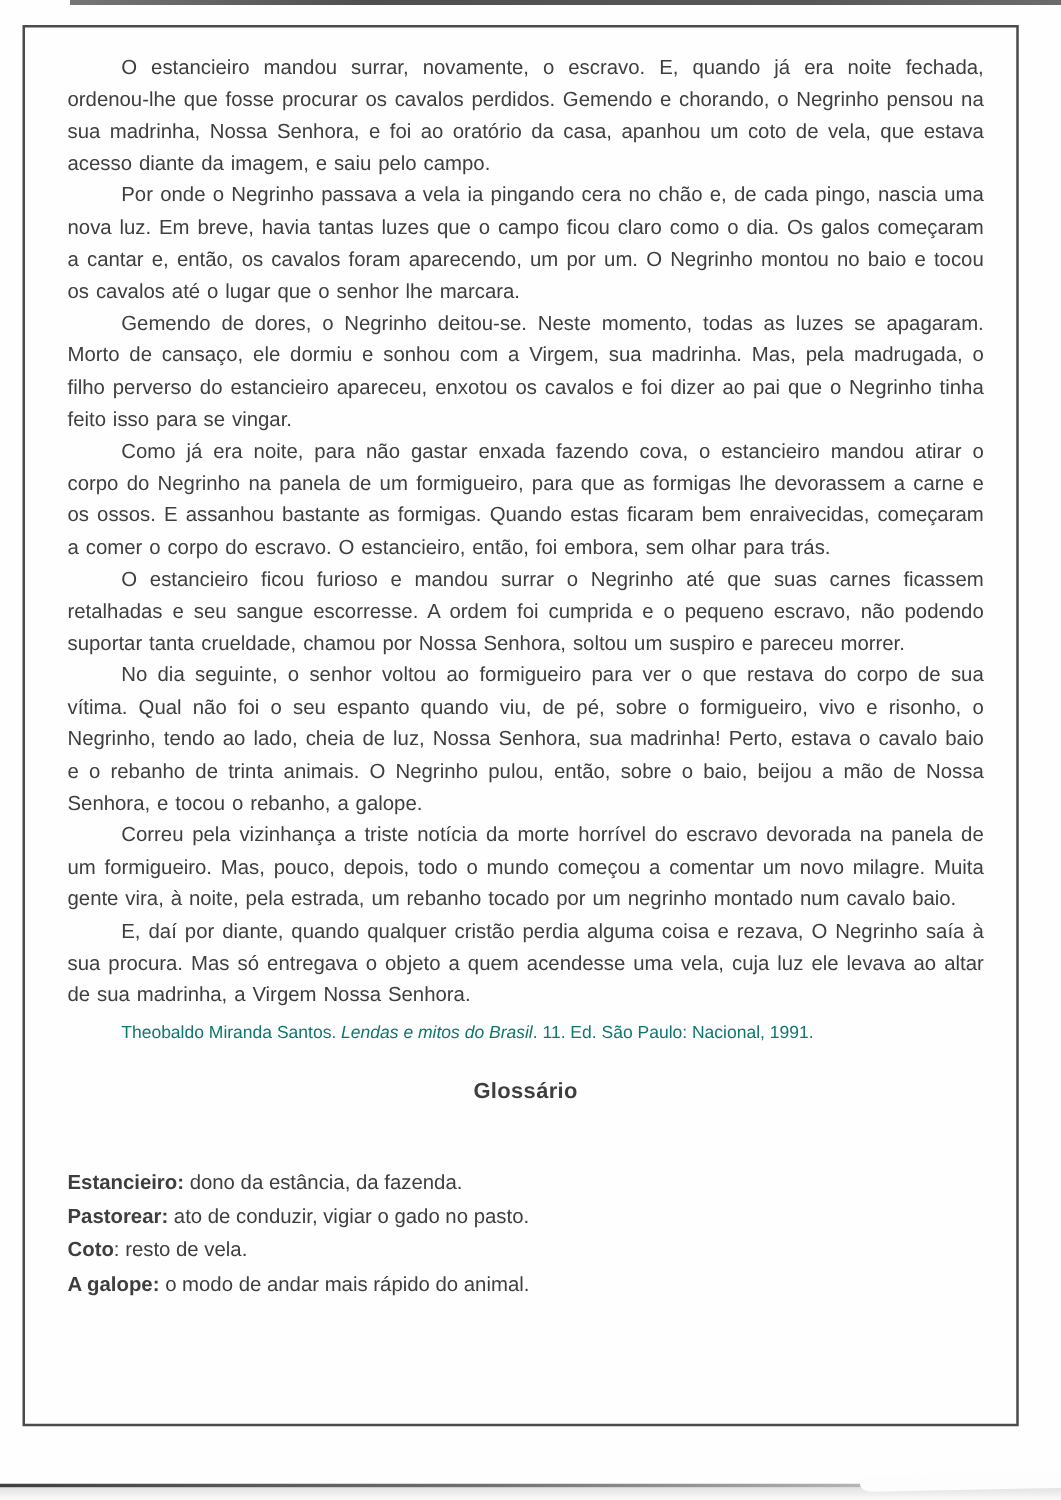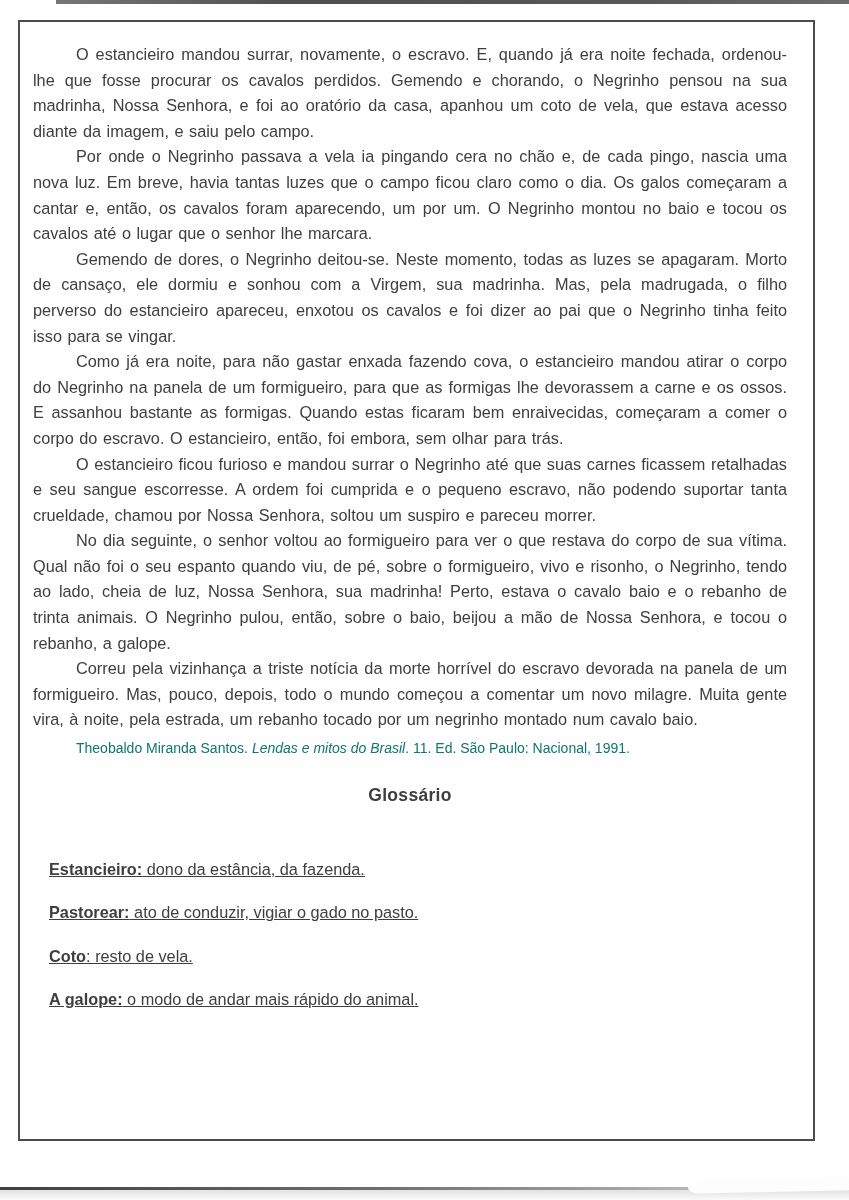--- a/index.html
+++ b/index.html
@@ -57,21 +57,21 @@
   }
   
   .frame {
     position: absolute;
     left: 18px;
     top: 20px;
     width: 797px;
     height: 1121px;
     border: 2px solid #4b4b4b;
     box-sizing: border-box;
-    padding: 20px 26px 0 13px;
+    padding: 20px 26px 0 34px;
     background: #fefefe;
   }
   .para {
     margin: 0;
     font-size: 16.3px;
     line-height: 25.6px;
     color: #3e3e3e;
     text-align: justify;
     text-indent: 43px;
     word-spacing: 1px;
@@ -90,25 +90,24 @@
     font-weight: bold;
     letter-spacing: 0.3px;
     color: #3e3e3e;
     text-underline-offset: 4px;
     text-decoration-thickness: 2px;
   }
   .glossary {
     margin-top: 50px;
   }
   .entry {
-    margin: 16px;
+    margin: 0;
     font-size: 16.3px;
     line-height: 27.3px;
     color: #3e3e3e;
-    text-decoration: underline;
   }
   .entry b {
     font-weight: bold;
   }
 </style>
 </head>
 <body>
 
 <div class="page">
 
@@ -116,20 +115,21 @@
 
   <div class="frame">
 
     <p class="para">O estancieiro mandou surrar, novamente, o escravo. E, quando já era noite fechada, ordenou-lhe que fosse procurar os cavalos perdidos. Gemendo e chorando, o Negrinho pensou na sua madrinha, Nossa Senhora, e foi ao oratório da casa, apanhou um coto de vela, que estava acesso diante da imagem, e saiu pelo campo.</p>
     <p class="para">Por onde o Negrinho passava a vela ia pingando cera no chão e, de cada pingo, nascia uma nova luz. Em breve, havia tantas luzes que o campo ficou claro como o dia. Os galos começaram a cantar e, então, os cavalos foram aparecendo, um por um. O Negrinho montou no baio e tocou os cavalos até o lugar que o senhor lhe marcara.</p>
     <p class="para">Gemendo de dores, o Negrinho deitou-se. Neste momento, todas as luzes se apagaram. Morto de cansaço, ele dormiu e sonhou com a Virgem, sua madrinha. Mas, pela madrugada, o filho perverso do estancieiro apareceu, enxotou os cavalos e foi dizer ao pai que o Negrinho tinha feito isso para se vingar.</p>
     <p class="para">Como já era noite, para não gastar enxada fazendo cova, o estancieiro mandou atirar o corpo do Negrinho na panela de um formigueiro, para que as formigas lhe devorassem a carne e os ossos. E assanhou bastante as formigas. Quando estas ficaram bem enraivecidas, começaram a comer o corpo do escravo. O estancieiro, então, foi embora, sem olhar para trás.</p>
     <p class="para">O estancieiro ficou furioso e mandou surrar o Negrinho até que suas carnes ficassem retalhadas e seu sangue escorresse. A ordem foi cumprida e o pequeno escravo, não podendo suportar tanta crueldade, chamou por Nossa Senhora, soltou um suspiro e pareceu morrer.</p>
     <p class="para">No dia seguinte, o senhor voltou ao formigueiro para ver o que restava do corpo de sua vítima. Qual não foi o seu espanto quando viu, de pé, sobre o formigueiro, vivo e risonho, o Negrinho, tendo ao lado, cheia de luz, Nossa Senhora, sua madrinha! Perto, estava o cavalo baio e o rebanho de trinta animais. O Negrinho pulou, então, sobre o baio, beijou a mão de Nossa Senhora, e tocou o rebanho, a galope.</p>
     <p class="para">Correu pela vizinhança a triste notícia da morte horrível do escravo devorada na panela de um formigueiro. Mas, pouco, depois, todo o mundo começou a comentar um novo milagre. Muita gente vira, à noite, pela estrada, um rebanho tocado por um negrinho montado num cavalo baio.</p>
+    <p class="para">E, daí por diante, quando qualquer cristão perdia alguma coisa e rezava, O Negrinho saía à sua procura. Mas só entregava o objeto a quem acendesse uma vela, cuja luz ele levava ao altar de sua madrinha, a Virgem Nossa Senhora.</p>
 
     <p class="citation"><span>Theobaldo Miranda Santos. </span><i>Lendas e mitos do Brasil</i><span>. 11. Ed. São Paulo: Nacional, 1991.</span></p>
 
     <h2 class="glossary-heading">Glossário</h2>
 
     <div class="glossary">
       <p class="entry"><b>Estancieiro:</b><span> dono da estância, da fazenda.</span></p>
       <p class="entry"><b>Pastorear:</b><span> ato de conduzir, vigiar o gado no pasto.</span></p>
       <p class="entry"><b>Coto</b><span>: resto de vela.</span></p>
       <p class="entry"><b>A galope:</b><span> o modo de andar mais rápido do animal.</span></p>

